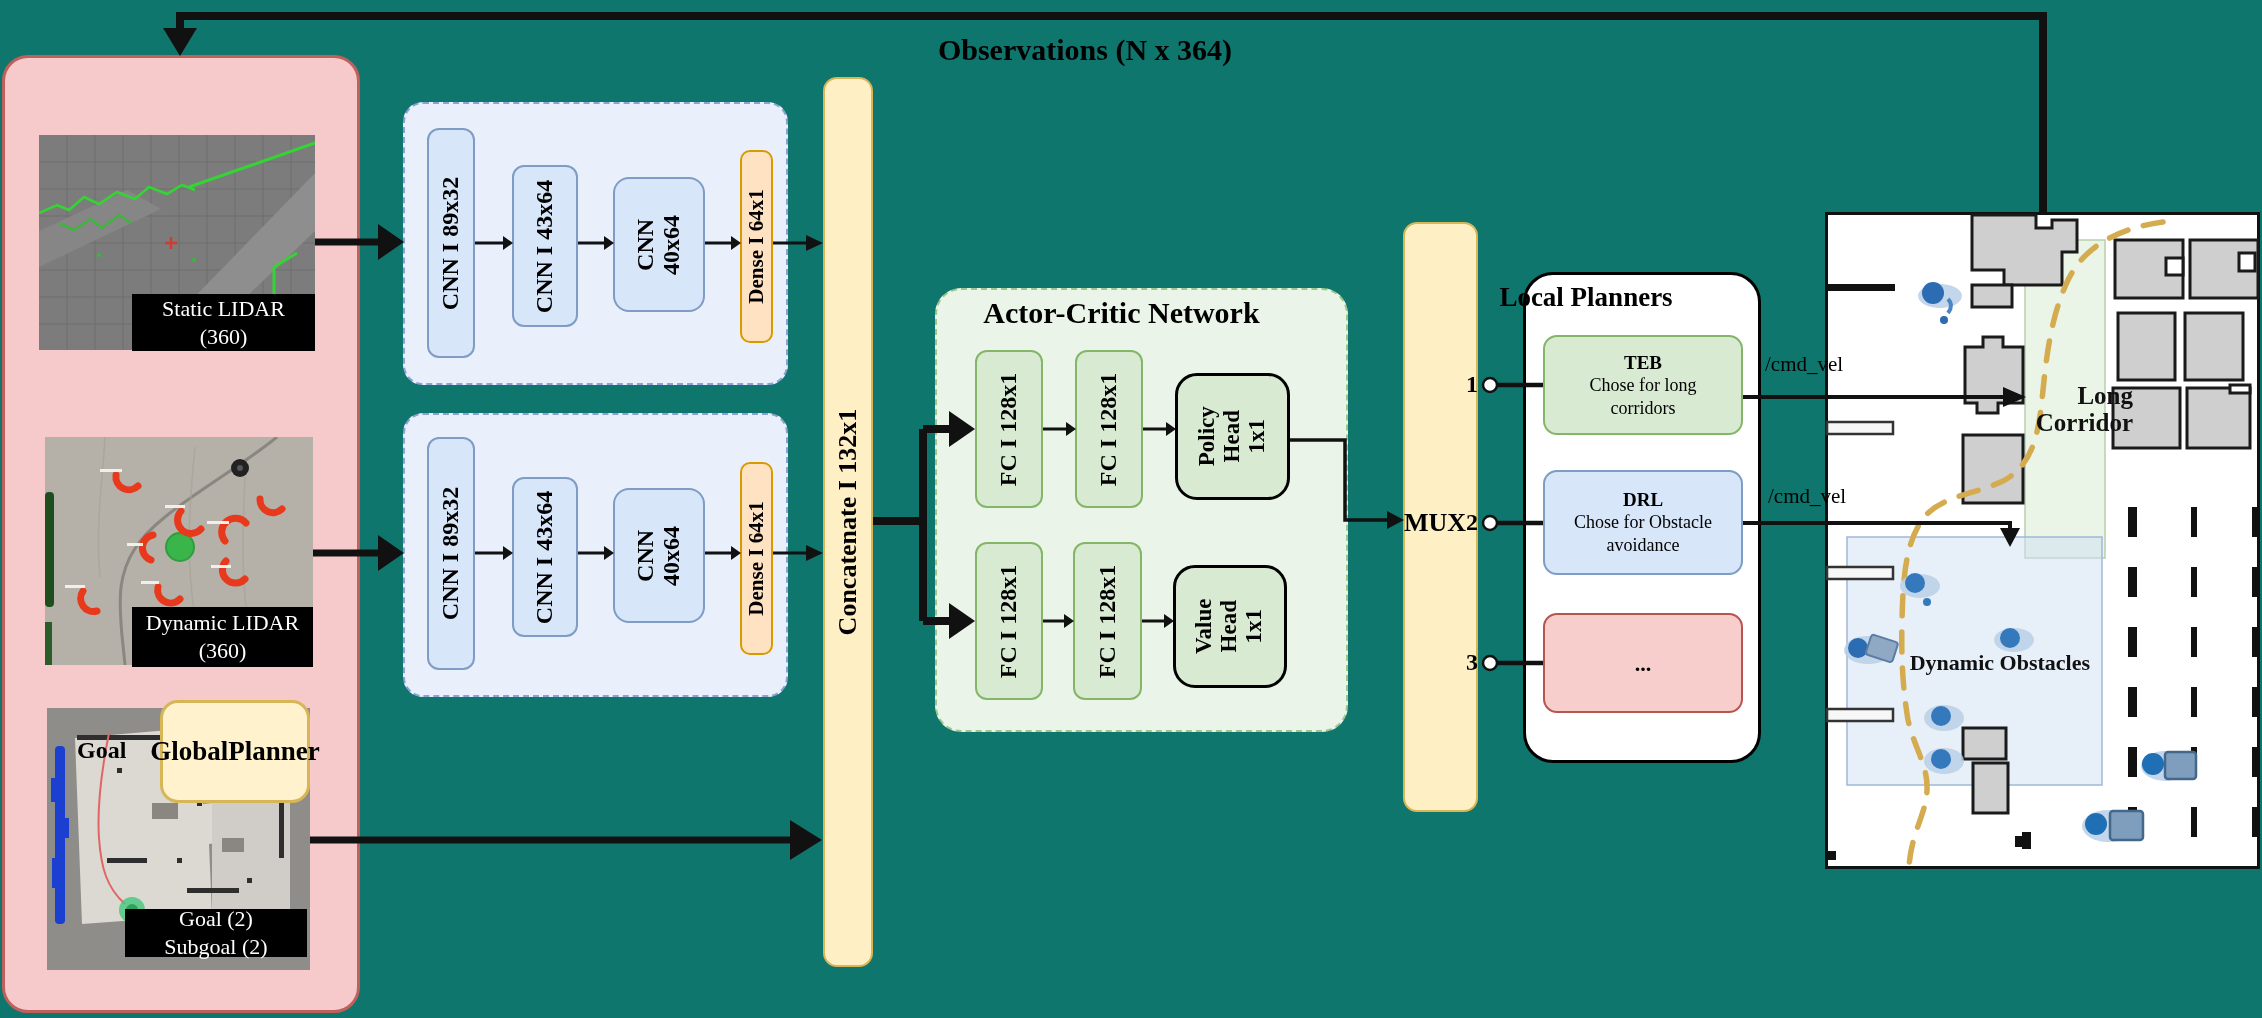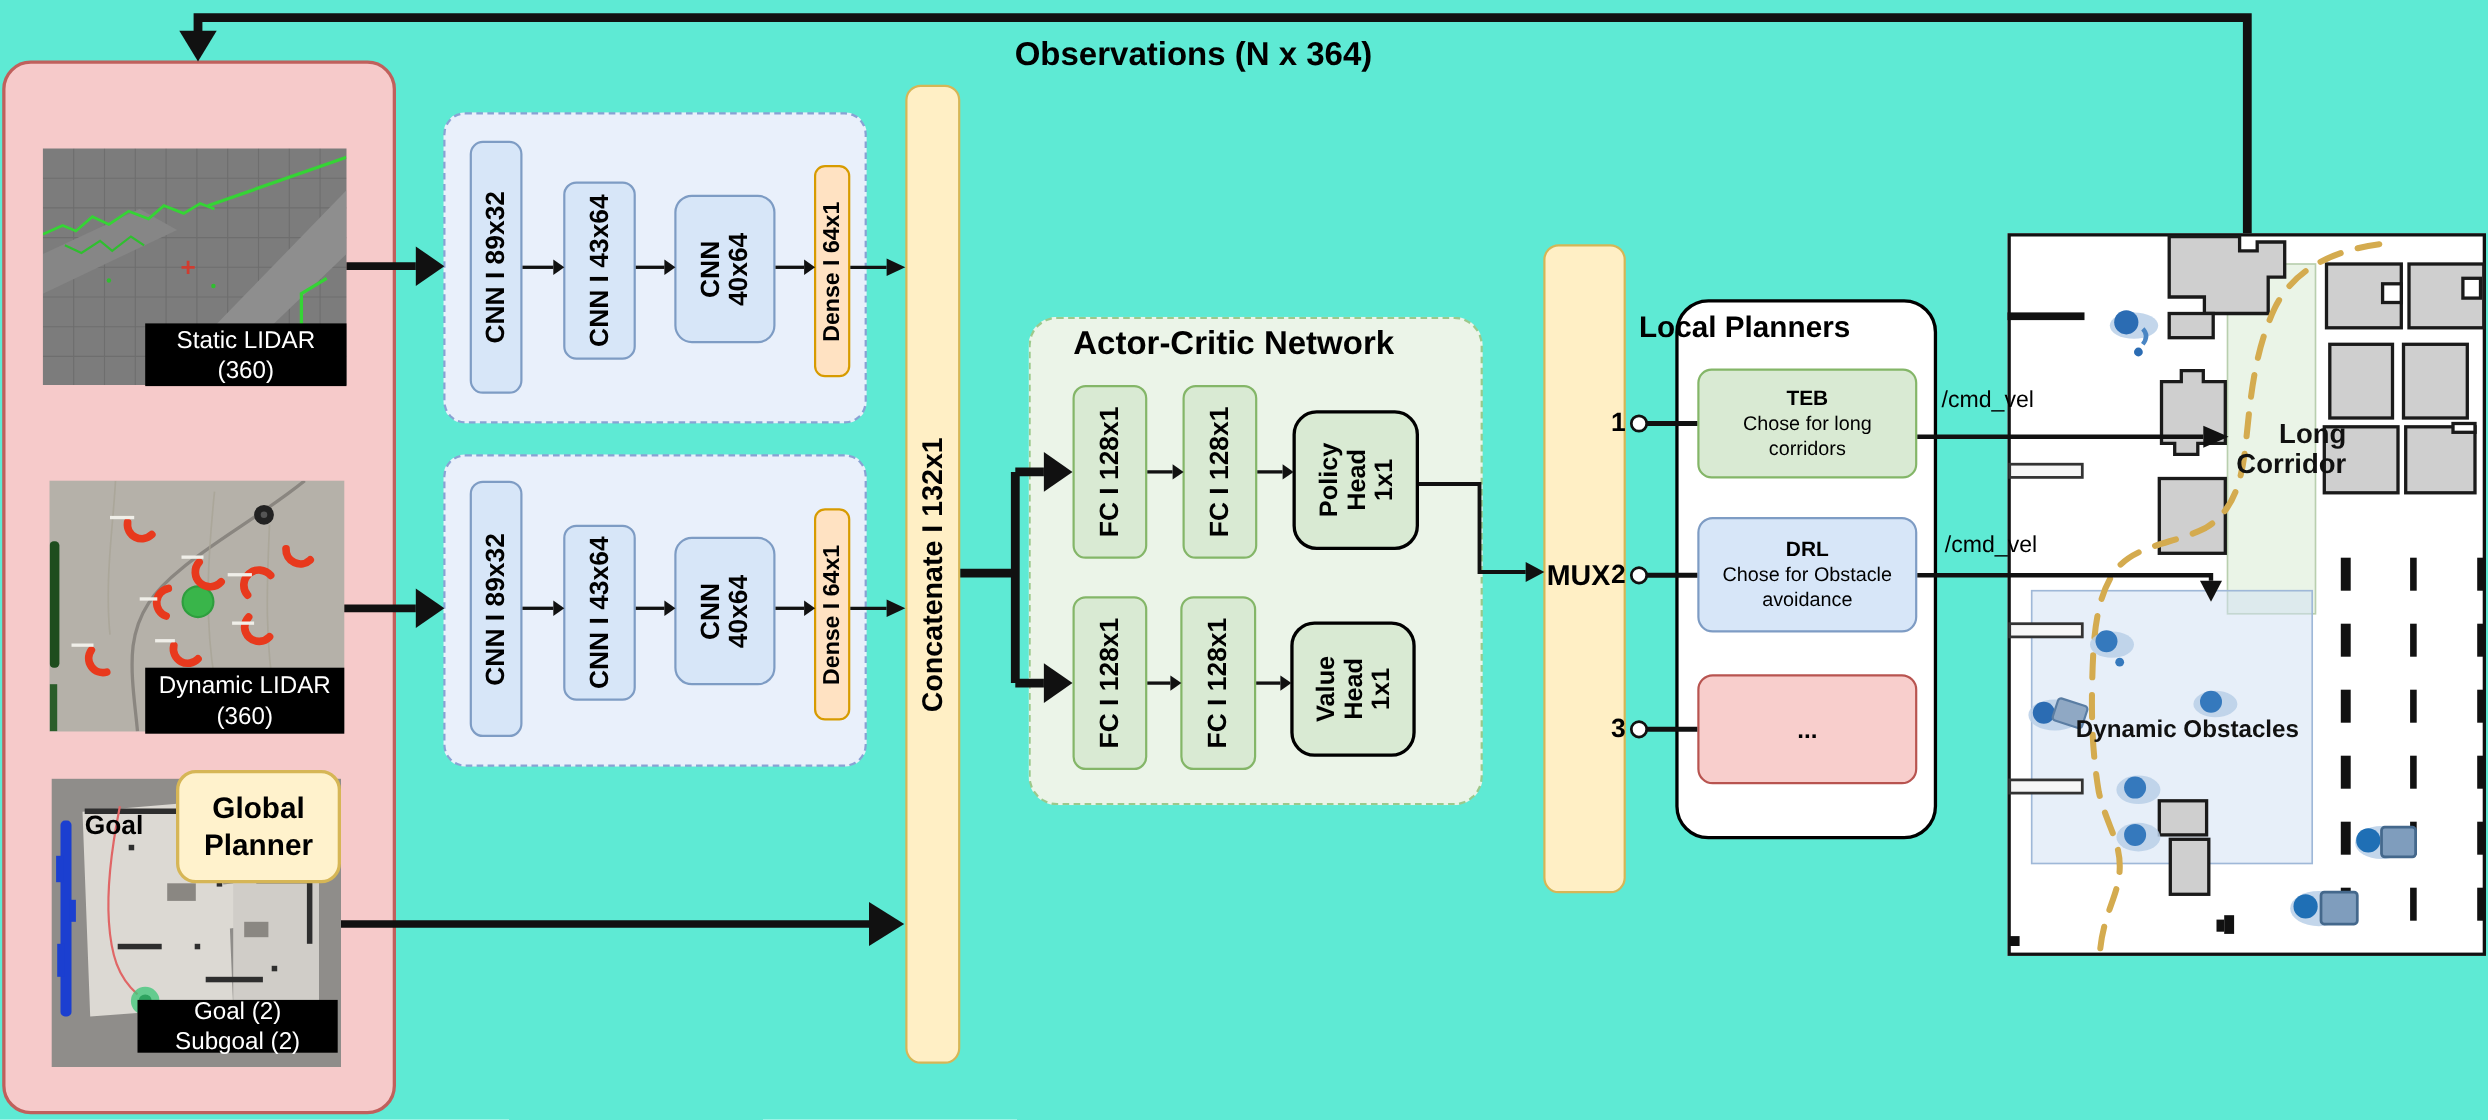--- a/index.html
+++ b/index.html
@@ -1,17 +1,17 @@
 <!DOCTYPE html>
 <html><head>
 <meta charset="utf-8">
 <style>
   html,body{margin:0;padding:0;background:#ffffff;}
-  .canvas{position:relative;width:2262px;height:1018px;background:#5eead4;overflow:hidden;
-          font-family:Liberation Sans, sans-serif;color:#000;}
+  .canvas{position:relative;width:2262px;height:1018px;background:#0f766e;overflow:hidden;
+          font-family:Liberation Serif, serif;color:#000;}
   .abs{position:absolute;box-sizing:border-box;}
   .flexc{display:flex;align-items:center;justify-content:center;}
   .vtext{transform:rotate(-90deg);white-space:nowrap;font-weight:700;}
   .vblock{transform:rotate(-90deg);text-align:center;line-height:1.08;font-weight:700;white-space:nowrap;}
 
   
   .pink-panel{left:2px;top:55px;width:358px;height:958px;background:#f6caca;
               border:3px solid #c0605c;border-radius:26px;}
   .cnn-group{width:385px;height:283px;background:#e9f0fb;border:2px dashed #8aa2d4;border-radius:20px;}
   .ac-panel{left:935px;top:288px;width:413px;height:444px;background:#ebf4e8;
@@ -135,21 +135,21 @@
           <rect x="5" y="150" width="7" height="30"></rect>
         <rect x="16" y="110" width="6" height="20"></rect>
       </g>
       <path d="M62 25 C55 60 50 100 52 130 C54 160 60 180 78 196" fill="none" stroke="#e06666" stroke-width="2"></path>
       <circle cx="85" cy="202" r="13" fill="#45c77d" opacity="0.8"></circle>
       <circle cx="85" cy="202" r="6" fill="#2ea35f"></circle>
     </svg>
   </div>
   <div class="abs" style="left:77px;top:737px;font-weight:700;font-size:24px;color:#000;">Goal</div>
   <div class="abs" style="left:160px;top:700px;width:150px;height:103px;background:#fff2cc;border:3px solid #d6b656;
-       border-radius:18px;display:flex;flex-direction:column;align-items:center;justify-content:center;
+       border-radius:18px;display:flex;flex-direction:row;align-items:center;justify-content:center;
        font-weight:700;font-size:27px;line-height:33px;z-index:2;">
     <div>Global</div>
     <div>Planner</div>
   </div>
   <div class="abs img-label" style="left:125px;top:909px;width:182px;height:48px;">
     <div>Goal (2)</div>
     <div>Subgoal (2)</div>
   </div>
 
   <div class="abs cnn-group" style="left:403px;top:102px;"></div>
@@ -220,21 +220,21 @@
   </div>
 
   <div class="abs yellow-bar" style="left:1403px;top:222px;width:75px;height:590px;"></div>
   <div class="abs" style="left:1404px;top:508px;width:62px;text-align:center;font-weight:700;font-size:26px;">MUX</div>
   <div class="abs" style="left:1448px;top:371px;width:30px;text-align:right;font-weight:600;font-size:24px;">1</div>
   <div class="abs" style="left:1448px;top:509px;width:30px;text-align:right;font-weight:600;font-size:24px;">2</div>
   <div class="abs" style="left:1448px;top:649px;width:30px;text-align:right;font-weight:600;font-size:24px;">3</div>
 
   <div class="abs lp-panel"></div>
   <div class="abs" style="left:1467px;top:282px;width:238px;text-align:center;font-weight:700;font-size:27px;">Local Planners</div>
-  <div class="abs green-box planner-card" style="top:335px;height:100px;border-radius:13px;">
+  <div class="abs green-box planner-card" style="top:335px;height:100px;">
     <div class="t">TEB</div>
     <div>Chose for long</div>
     <div>corridors</div>
   </div>
   <div class="abs blue-box planner-card" style="top:470px;height:105px;border-radius:14px;">
     <div class="t">DRL</div>
     <div>Chose for Obstacle</div>
     <div>avoidance</div>
   </div>
   <div class="abs pinkish-box planner-card" style="top:613px;height:100px;font-weight:700;font-size:22px;">

